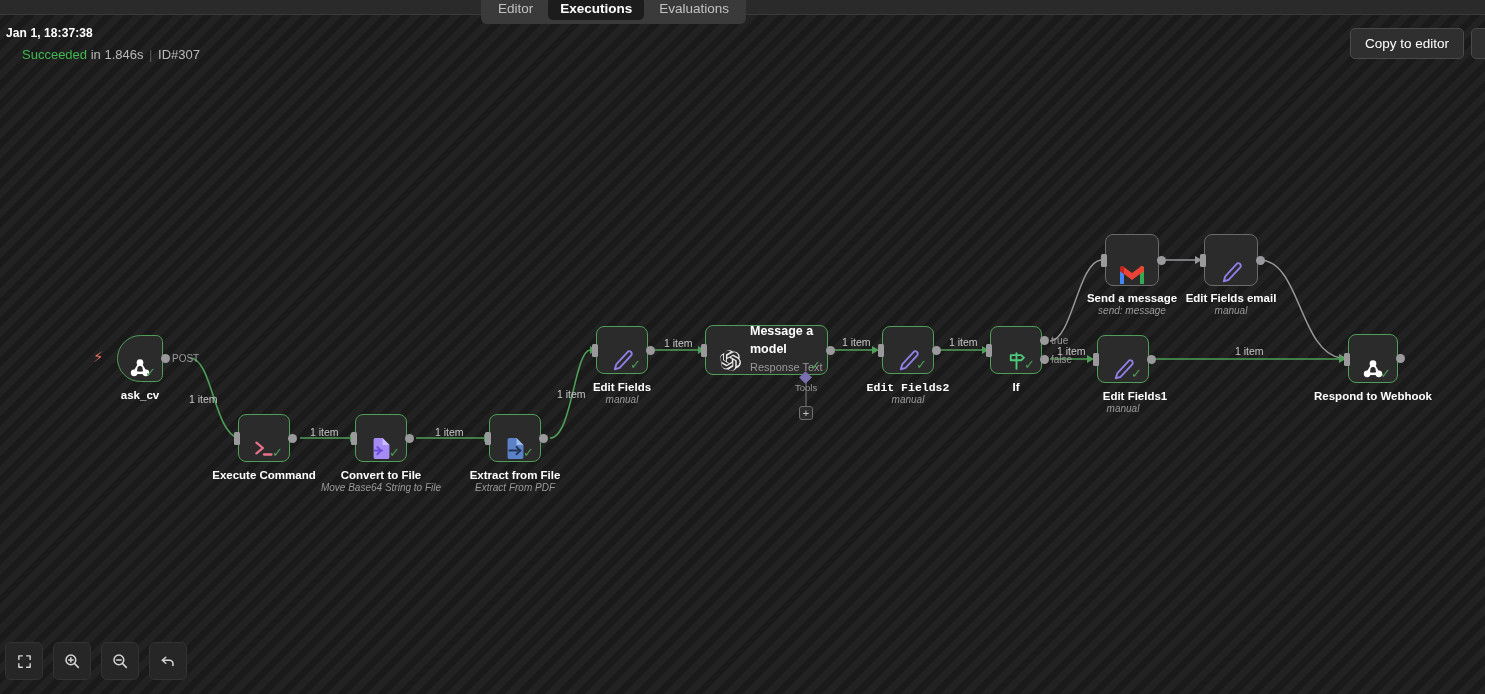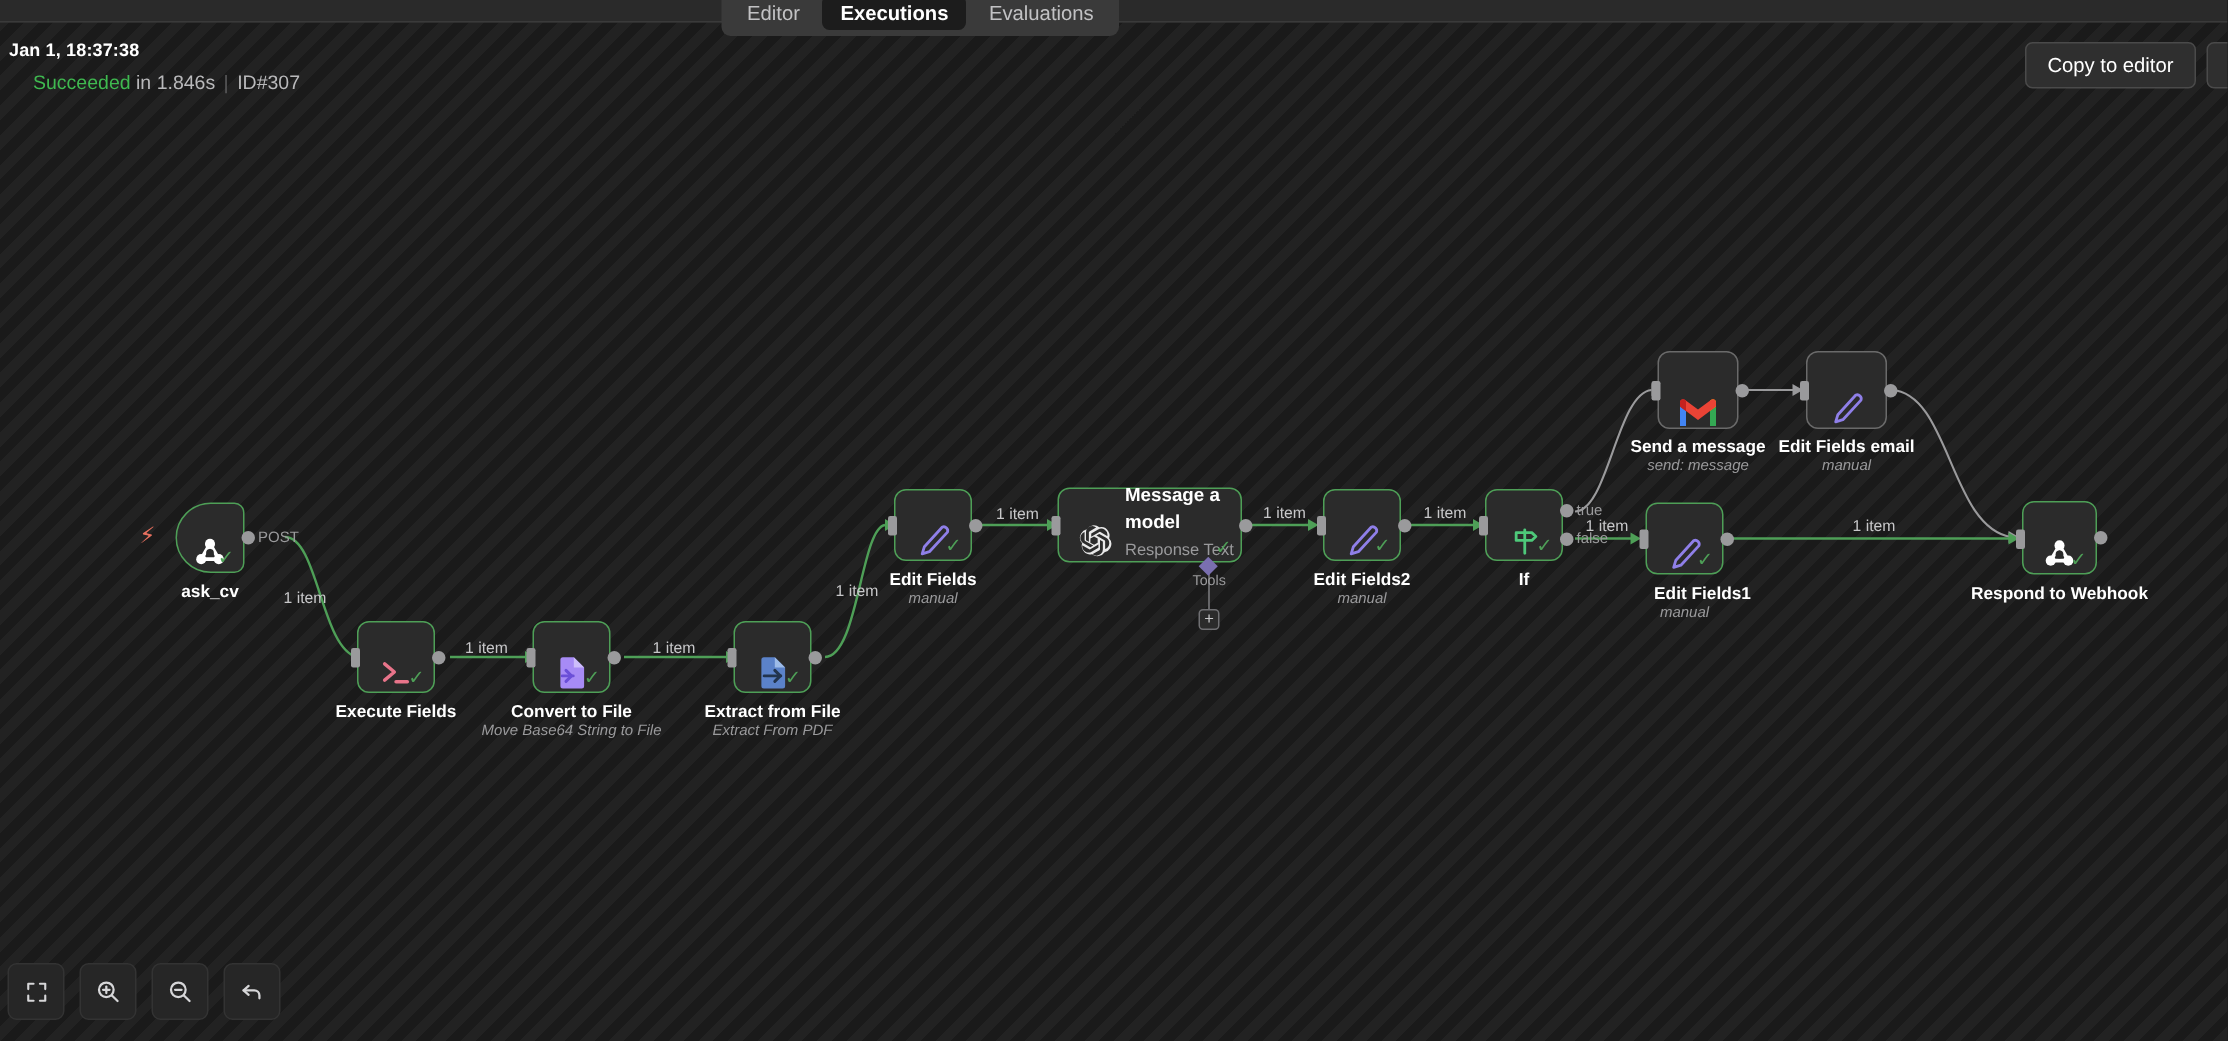--- a/index.html
+++ b/index.html
@@ -261,21 +261,21 @@
     <span class="nicon">
       <svg width="26" height="26" viewBox="0 0 24 24" fill="none" stroke="#e8748a" stroke-width="2.1" stroke-linecap="round" stroke-linejoin="round">
           <polyline points="5,7 11,12 5,17"></polyline>
           <line x1="12" y1="18" x2="19" y2="18"></line>
         </svg>
     </span>
     <span class="check">✓</span>
   </div>
   <div class="stub-in" style="left:-4px; top:18px;"></div>
   <div class="dot-out" style="left:50px; top:20px;"></div>
-  <div class="nlabel" style="left:26px; top:55px;">Execute Fields</div>
+  <div class="nlabel" style="left:26px; top:55px;">Execute Command</div>
 </div>
 
 <div class="node" style="left:355px; top:414px;">
   <div class="nbox" style="width:52px; height:48px; justify-content:center;">
     <span class="nicon">
       <svg width="25" height="25" viewBox="0 0 24 24">
           <path d="M13 2 H6 a1.6 1.6 0 0 0 -1.6 1.6 V20.4 A1.6 1.6 0 0 0 6 22 H18 a1.6 1.6 0 0 0 1.6 -1.6 V8.6 Z" fill="#a78bf5"></path>
           <path d="M13 2 V8.6 H19.6 Z" fill="#cdbdfb"></path>
           <g stroke="#6b4fd8" stroke-width="1.9" fill="none" stroke-linecap="round" stroke-linejoin="round">
             <polyline points="8,10.5 11.5,14 8,17.5"></polyline>
@@ -350,21 +350,21 @@
   <div class="nbox" style="width:52px; height:48px; justify-content:center;">
     <span class="nicon">
       <svg width="25" height="25" viewBox="0 0 24 24" fill="none" stroke="#8f7fe8" stroke-width="1.8" stroke-linejoin="round">
           <path d="M17.5 3.2 a2.6 2.6 0 0 1 3.3 3.3 L9.2 19 l-4.6 1.4 1.4 -4.6 Z"></path>
         </svg>
     </span>
     <span class="check">✓</span>
   </div>
   <div class="stub-in" style="left:-4px; top:18px;"></div>
   <div class="dot-out" style="left:50px; top:20px;"></div>
-  <div class="nlabel" style="left:26px; top:55px;">Edit Fields2</div>
+  <div class="nlabel" style="left:26px; top:55px;font-family:Liberation Mono, monospace;">Edit Fields2</div>
   <div class="nsub" style="left:26px; top:68px;">manual</div>
 </div>
 
 <div class="node" style="left:990px; top:326px;">
   <div class="nbox" style="width:52px; height:48px; justify-content:center;">
     <span class="nicon">
       <svg width="25" height="25" viewBox="0 0 24 24" fill="none" stroke="#4ec97a" stroke-width="1.8" stroke-linecap="round" stroke-linejoin="round">
           <line x1="12" y1="5" x2="12" y2="20"></line>
           <path d="M6.5 6.8 H16.5 l2.6 2.5 -2.6 2.5 H6.5 Z"></path>
         </svg>

